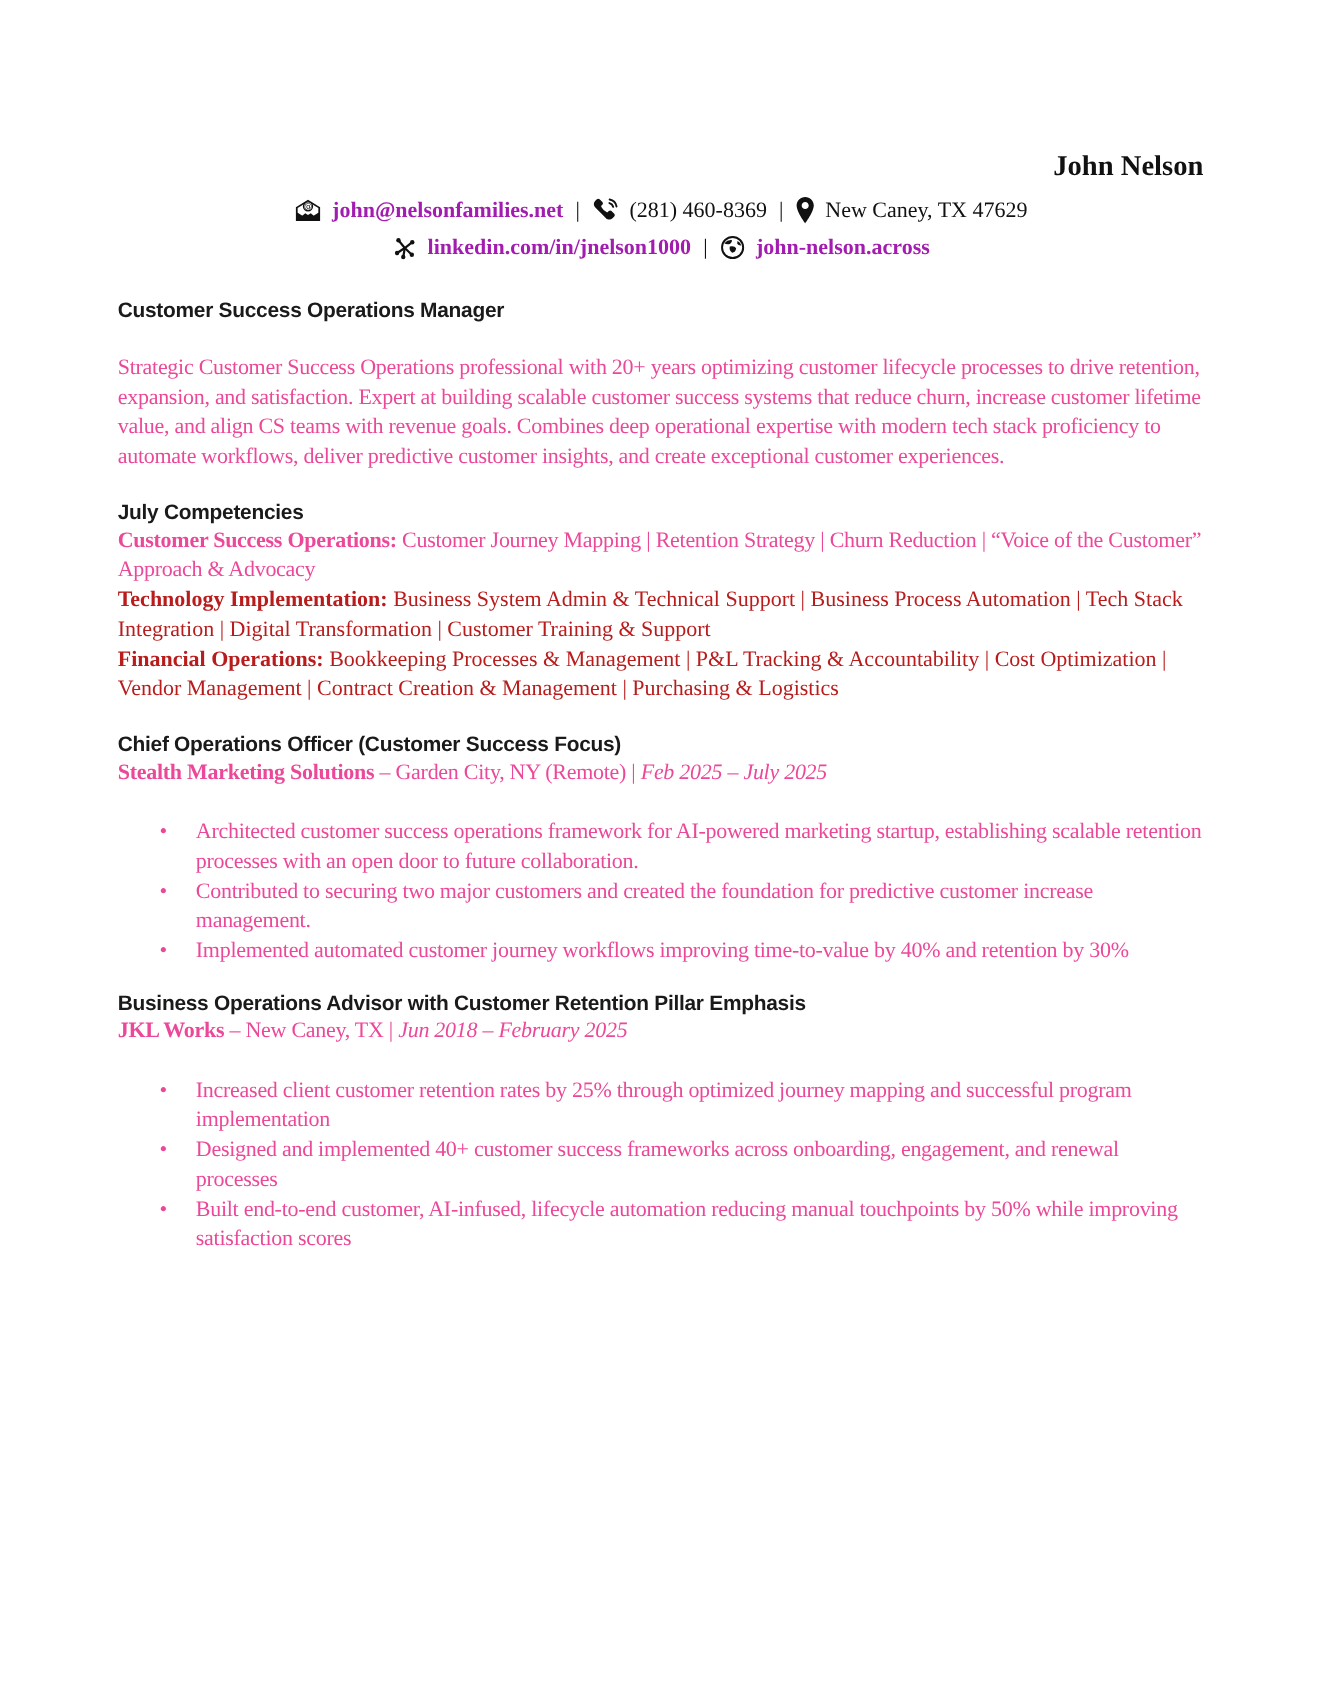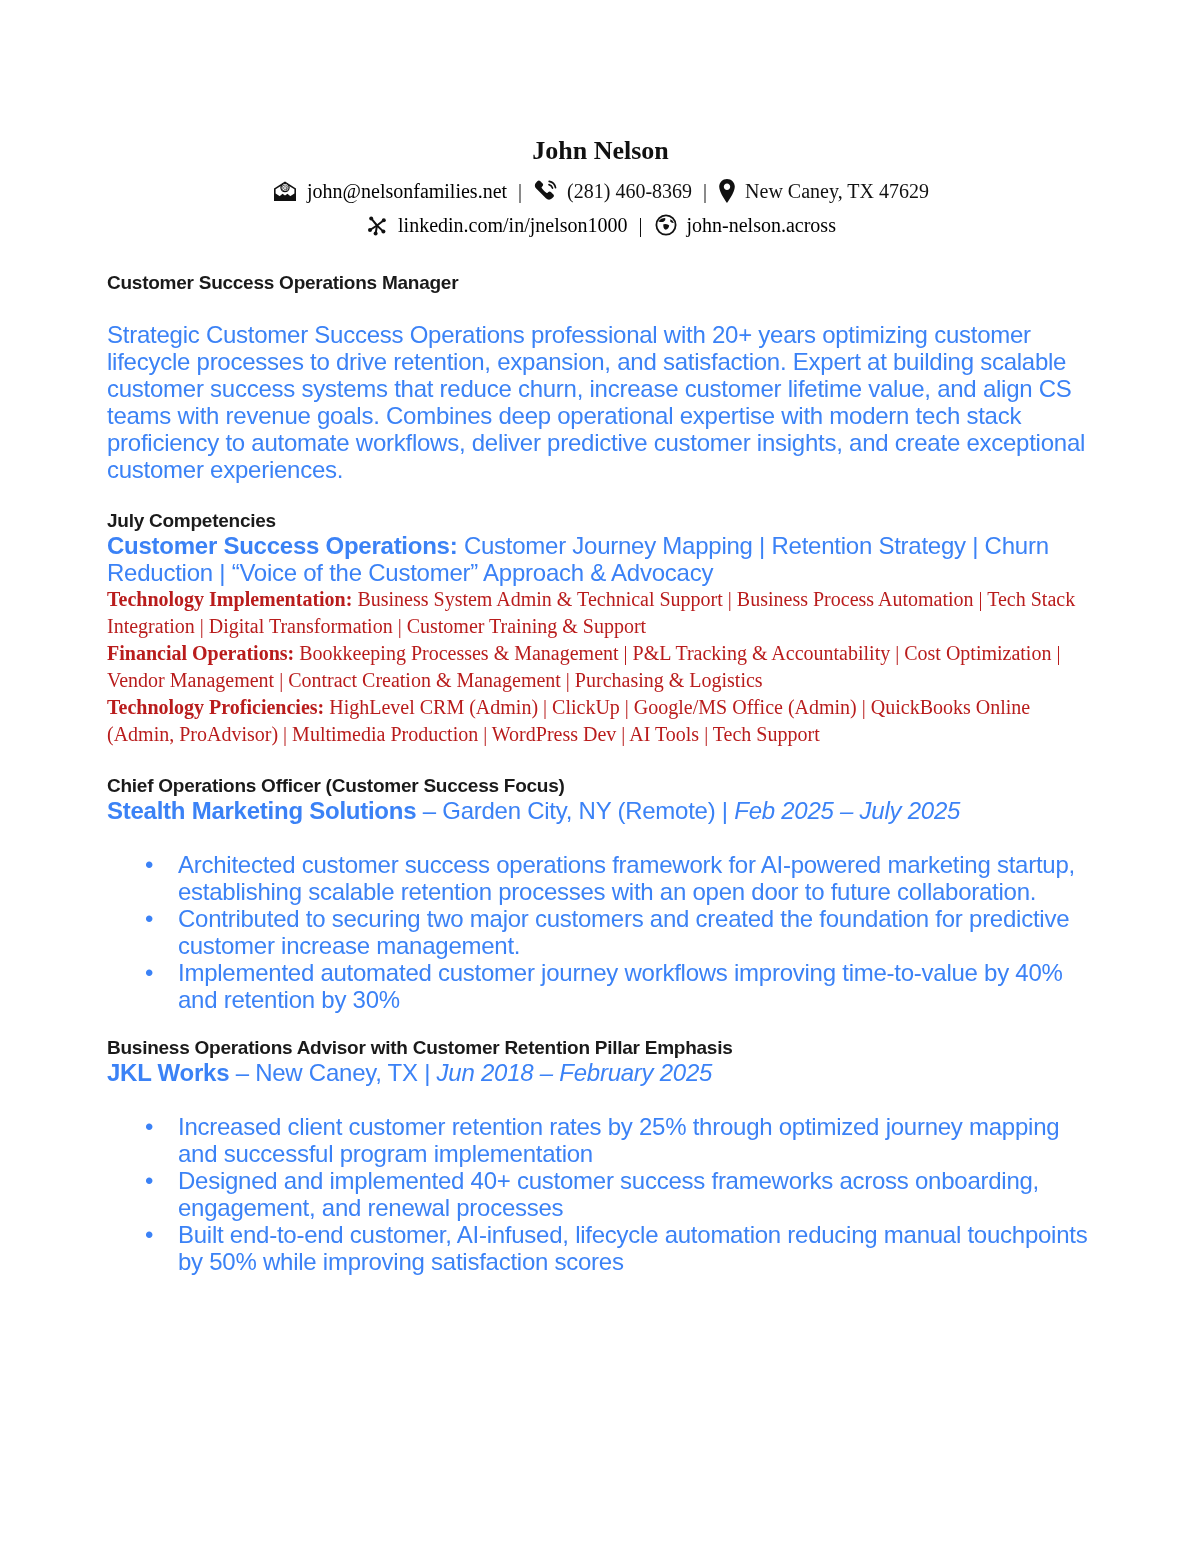--- a/index.html
+++ b/index.html
@@ -11,21 +11,21 @@
     overflow: hidden;
     color: #1c1c1c;
   }
   .page {
     width: 1200px;
     height: 1552px;
     padding: 136px 106px 0 107px;
   }
 
   
-  .header { text-align: center; margin-bottom: 34px; }
+  .header { text-align: right; margin-bottom: 34px; }
   .candidate-name {
     font-family: "Liberation Serif", serif;
     font-size: 26px;
     font-weight: 700;
     margin: 0 0 12px 0;
     color: #111;
   }
   .contact-line {
     font-family: "Liberation Serif", serif;
     font-size: 20px;
@@ -33,33 +33,34 @@
     display: flex;
     justify-content: center;
     align-items: center;
     gap: 9px;
     margin-bottom: 8px;
     line-height: 26px;
   }
   .contact-line .icon { display: inline-flex; align-items: center; }
   .contact-line .icon svg { display: block; }
   a.link {
-    color: #000000;
+    color: #a21caf;
     text-decoration: none;
     cursor: pointer;
+    font-weight: bold;
   }
   .sep { color: #111; padding: 0 2px; }
 
   
   .sans {
-    font-family: Liberation Sans, sans-serif;
-    font-size: 24px;
+    font-family: Liberation Serif, serif;
+    font-size: 20px;
     line-height: 27px;
     letter-spacing: -0.25px;
-    color: #3b82f6;
+    color: #ec4899;
   }
   .serif {
     font-family: "Liberation Serif", serif;
     font-size: 20px;
     line-height: 27px;
     letter-spacing: 0;
     color: #b91c1c;
   }
   .section-heading {
     font-family: "Liberation Sans", sans-serif;
@@ -173,21 +174,20 @@
 
   <section class="summary">
     <p class="sans">Strategic Customer Success Operations professional with 20+ years optimizing customer lifecycle processes to drive retention, expansion, and satisfaction. Expert at building scalable customer success systems that reduce churn, increase customer lifetime value, and align CS teams with revenue goals. Combines deep operational expertise with modern tech stack proficiency to automate workflows, deliver predictive customer insights, and create exceptional customer experiences.</p>
   </section>
 
   <section class="competencies">
     <h2 class="section-heading">July Competencies</h2>
     <p class="sans competency-item"><strong>Customer Success Operations:</strong> <span>Customer Journey Mapping | Retention Strategy | Churn Reduction | “Voice of the Customer” Approach &amp; Advocacy</span></p>
     <p class="serif competency-item"><strong>Technology Implementation:</strong> <span>Business System Admin &amp; Technical Support | Business Process Automation | Tech Stack Integration | Digital Transformation | Customer Training &amp; Support</span></p>
     <p class="serif competency-item"><strong>Financial Operations:</strong> <span>Bookkeeping Processes &amp; Management | P&amp;L Tracking &amp; Accountability | Cost Optimization | Vendor Management | Contract Creation &amp; Management | Purchasing &amp; Logistics</span></p>
-    <p class="serif competency-item"><strong>Technology Proficiencies:</strong> <span>HighLevel CRM (Admin) | ClickUp | Google/MS Office (Admin) | QuickBooks Online (Admin, ProAdvisor) | Multimedia Production | WordPress Dev | AI Tools | Tech Support</span></p>
   </section>
 
   <section>
 
     <div class="job">
       <h3 class="section-heading job-title-heading">Chief Operations Officer (Customer Success Focus)</h3>
       <p class="sans job-meta"><strong>Stealth Marketing Solutions</strong><span> – Garden City, NY (Remote) | </span><em>Feb 2025 – July 2025</em></p>
       <ul class="bullets sans">
         <li>
             <span class="marker">•</span>

